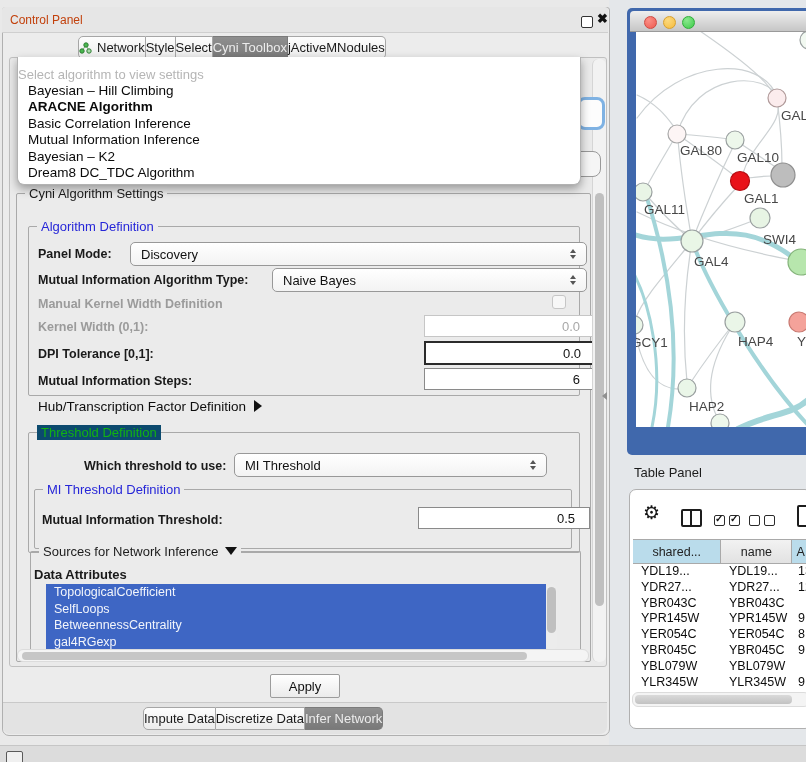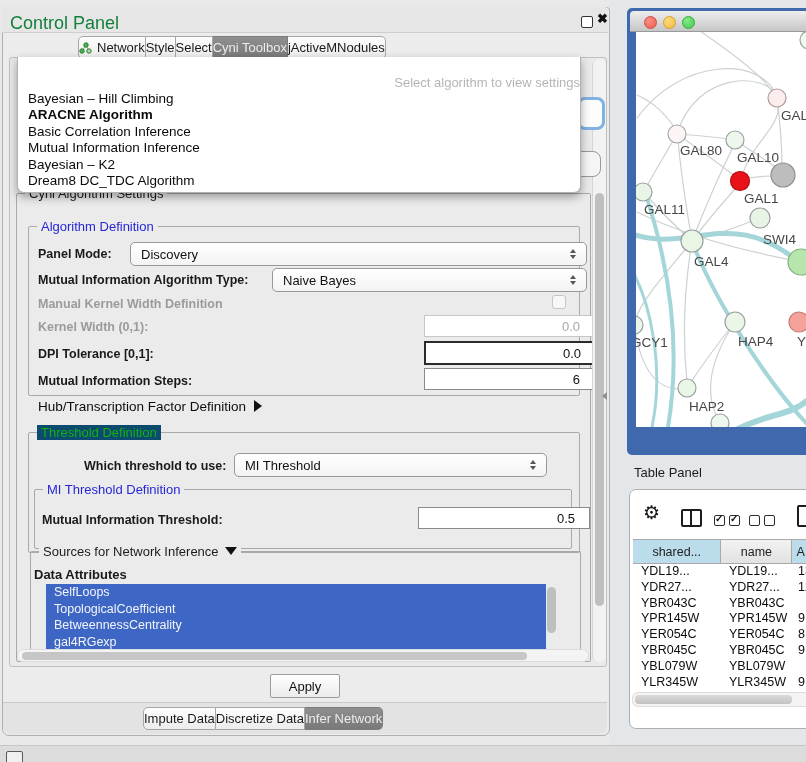--- a/index.html
+++ b/index.html
@@ -8,21 +8,21 @@
     background:#e9e9e9;
     font-family:"Liberation Sans",sans-serif;
     -webkit-font-smoothing:antialiased;
   }
   .abs{position:absolute}
   
   .cp{left:2px;top:7px;width:606px;height:727px;background:#ececec;
       border:1px solid #b0b0b0;border-radius:3px 3px 7px 7px;}
   .cp-titlebar{left:2px;top:7px;width:606px;height:25px;background:#e6e6e6;
       border-bottom:1px solid #cfcfcf;border-radius:3px 3px 0 0;}
-  .cp-title{left:10px;top:13px;font-size:18px;color:#15803d}
+  .cp-title{left:10px;top:13px;font-size:12px;color:#c2410c}
   .float-ico{left:581px;top:16px;width:10px;height:10px;border:1.5px solid #333;background:#fff;border-radius:2px}
   .close-ico{left:597px;top:11px;font-size:13px;font-weight:bold;color:#111}
   
   .segbar{display:flex;height:23px;align-items:stretch}
   .seg{display:flex;align-items:center;padding:0 0;font-size:13px;color:#1a1a1a;
        background:linear-gradient(#fdfdfd,#ececec);border:1px solid #a6a6a6;border-left:none;white-space:nowrap}
   .seg:first-child{border-left:1px solid #a6a6a6;border-radius:5px 0 0 5px}
   .seg:last-child{border-radius:0 5px 5px 0}
   .seg.sel{background:linear-gradient(#8f8f8f,#797979);color:#ececec;border-color:#7b7b7b}
   .net-ico{display:inline-block;margin-right:5px;line-height:0}
@@ -54,21 +54,21 @@
   .vtrack{position:absolute;background:#f2f2f2;border-left:1px solid #d5d5d5;border-radius:6px}
   .vthumb{position:absolute;background:#bfbfbf;border-radius:5px}
   .htrack{position:absolute;background:#f4f4f4;border:1px solid #dcdcdc;border-radius:6px}
   .hthumb{position:absolute;background:#c6c6c6;border-radius:4px}
   .apply-btn{position:absolute;left:270px;top:674px;width:68px;height:22px;background:linear-gradient(#ffffff,#ebebeb);
       border:1px solid #9c9c9c;border-radius:2px;font-size:13px;color:#111;display:flex;align-items:center;justify-content:center}
   .cp-bottom{left:3px;top:702px;width:604px;height:31px;background:#e3e3e3;border-top:1px solid #c9c9c9;border-radius:0 0 7px 7px}
   
   .popup{left:17px;top:57px;width:562px;background:#ffffff;border:1px solid #b2b2b2;border-top:none;
       border-radius:0 0 7px 7px;box-shadow:0 4px 10px rgba(0,0,0,0.35);z-index:40;padding-bottom:3px}
-  .p-placeholder{height:16px;line-height:16px;text-align:right;color:#b5b5b5;font-size:13px;margin-top:18px}
+  .p-placeholder{height:16px;line-height:16px;text-align:left;color:#b5b5b5;font-size:13px;margin-top:10px}
   .pitem{height:16.4px;line-height:16.4px;padding-left:10px;font-size:13.5px;color:#0a0a0a;white-space:nowrap}
   .pitem.b{font-weight:bold}
   .frag-blue{left:577px;top:97px;width:22px;height:27px;border:3px solid #7fb2e3;border-radius:8px;background:#fdfdfd;z-index:5}
   .frag-gray{left:577px;top:151px;width:22px;height:24px;border:1px solid #999;border-radius:0 8px 8px 0;background:#f5f5f5;z-index:5}
   .split-arrow{left:602px;top:392px;width:0;height:0;border-top:4px solid transparent;border-bottom:4px solid transparent;border-right:5px solid #909090;z-index:6}
   
   .right-bg{left:609px;top:0;width:197px;height:762px;background:#e4e7ea}
   .netwin{left:627px;top:8px;width:183px;height:447px;background:#4068ac;border-radius:5px 0 0 5px}
   .net-titlebar{left:630px;top:11px;width:180px;height:20px;background:linear-gradient(#eeeeee,#c6c6c6);
       border-radius:4px 0 0 0;border-bottom:1px solid #9a9a9a}
@@ -318,22 +318,22 @@
   <span class="legend blue" style="background:#ebebeb">MI Threshold Definition</span>
 </div>
 <div class="flabel" style="left:42px;top:513px">Mutual Information Threshold:</div>
 <div class="field" style="left:418px;top:507px;width:142px;height:20px">0.5</div>
 
 <div class="abs group" style="left:30px;top:551px;width:549px;height:109px;border-bottom:none">
   <span class="legend" style="background:#ebebeb"><span>Sources for Network Inference</span><span class="tri-down"></span></span>
 </div>
 <div class="flabel" style="left:34px;top:567px;font-size:13px">Data Attributes</div>
 <div class="attr-list" id="attr-list" style="left:46px;top:584px;width:500px;height:66px">
+    <div class="attr-row">TopologicalCoefficient</div>
     <div class="attr-row">SelfLoops</div>
-    <div class="attr-row">TopologicalCoefficient</div>
     <div class="attr-row">BetweennessCentrality</div>
     <div class="attr-row">gal4RGexp</div>
   </div>
 <div class="vtrack" style="left:546px;top:584px;width:11px;height:66px;border:none;background:#ececec">
   <div class="vthumb" style="left:1px;top:3px;width:9px;height:46px"></div>
 </div>
 <div class="htrack" style="left:17px;top:649px;width:570px;height:11px">
   <div class="hthumb" style="left:4px;top:1.5px;width:505px;height:8px"></div>
 </div>
 

